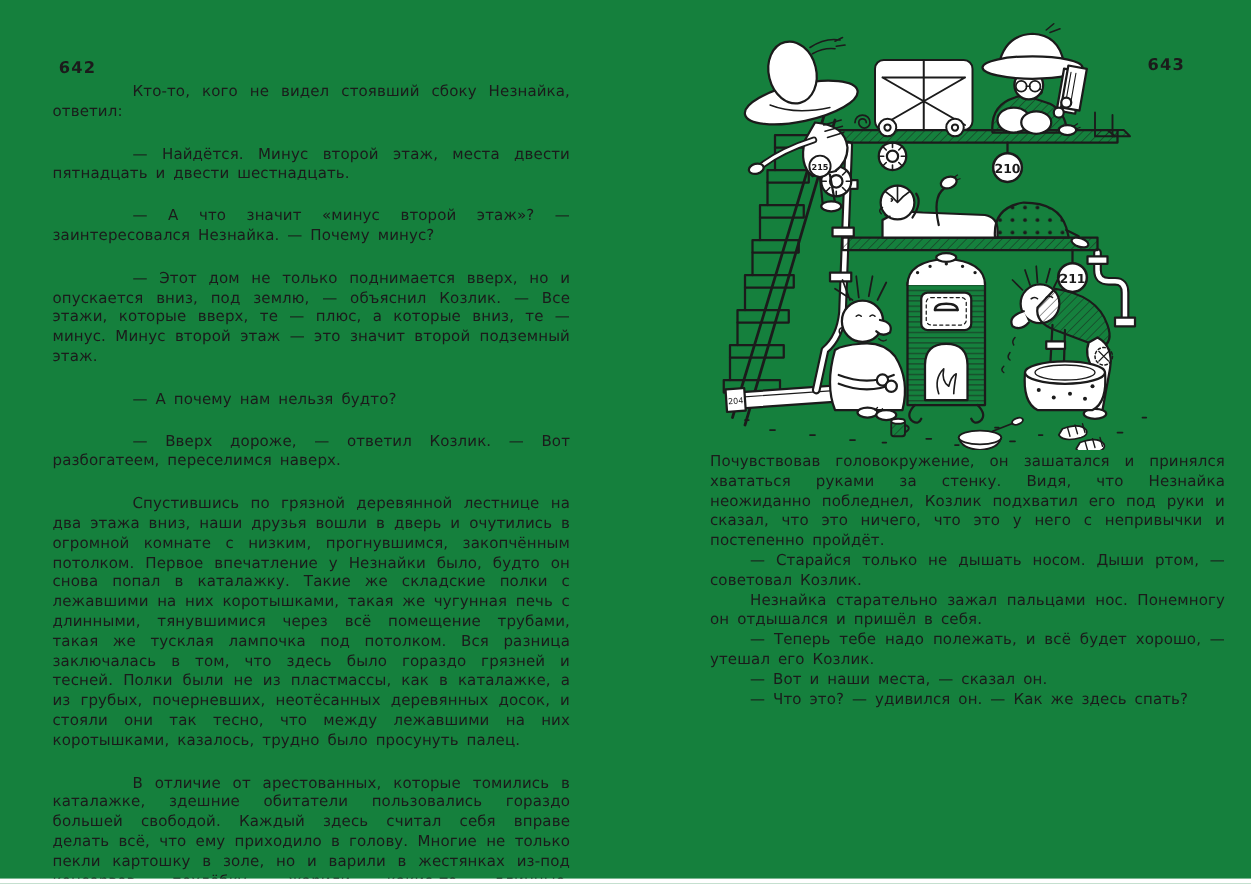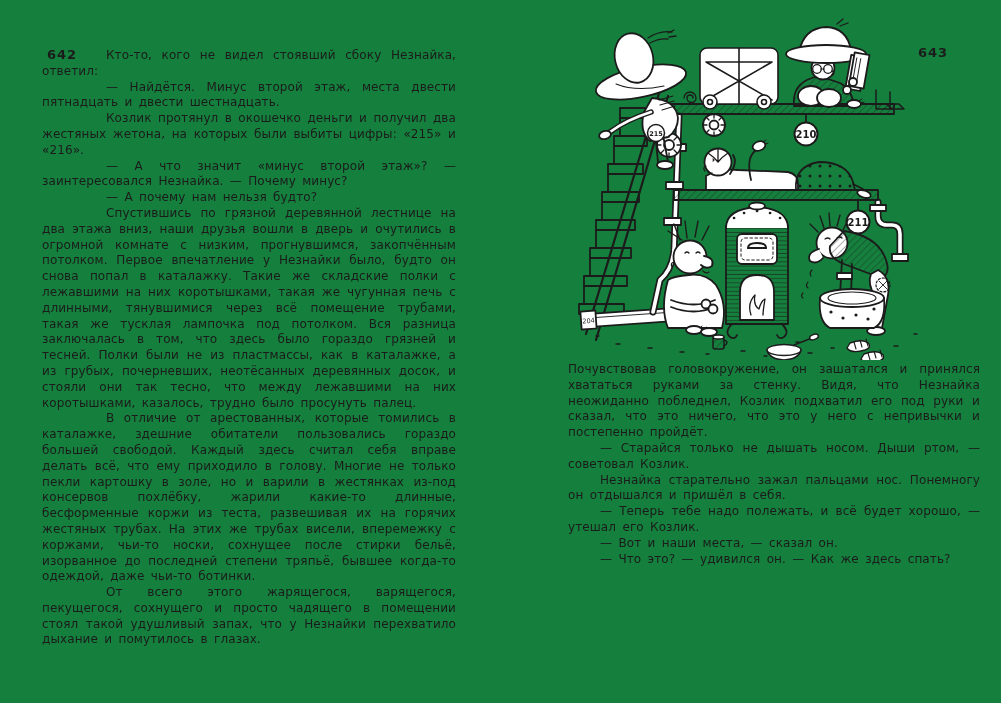--- a/index.html
+++ b/index.html
@@ -8,40 +8,41 @@
     font-family:"DejaVu Sans",sans-serif;color:#1b1b1b;
   }
   .page-number{position:absolute;font-size:13px;font-weight:bold;letter-spacing:1px;}
   #pn-left{left:47px;top:47px;}
   #pn-right{left:918px;top:45px;width:38px;text-align:left;}
   .col{position:absolute;text-align:justify;font-size:12px;line-height:15.8px;
        letter-spacing:0.1px;word-spacing:2.4px;}
   .left-col{left:42px;top:48px;width:414px;}
   .right-col{left:568px;top:362px;width:412px;}
   .col p{margin:0;}
-  .left-col p{text-indent:64px;}
+  .left-col p{text-indent:64px;margin-top:18px;}
   .right-col p{text-indent:32px;}
   .right-col p.cont{text-indent:0;}
   #illo{position:absolute;left:556px;top:12px;}
   svg text{font-family:"DejaVu Sans",sans-serif;fill:#1b1b1b;}
 </style>
 </head>
 <body>
 
 <div class="spread">
 
   <div class="page-number" id="pn-left">642</div>
   <div class="page-number" id="pn-right">643</div>
 
   <div class="col left-col">
       <p>Кто-то, кого не видел стоявший сбоку Незнайка, ответил:</p>
       <p>— Найдётся. Минус второй этаж, места двести пятнадцать и двести шестнадцать.</p>
-      <p>Козлик протянул в окошечко деньги и получил два жестяных жетона, на которых были выбиты цифры: «215» и «216».</p>
       <p>— А что значит «минус второй этаж»? — заинтересовался Незнайка. — Почему минус?</p>
+      <p>— Этот дом не только поднимается вверх, но и опускается вниз, под землю, — объяснил Козлик. — Все этажи, которые вверх, те — плюс, а которые вниз, те — минус. Минус второй этаж — это значит второй подземный этаж.</p>
       <p>— А почему нам нельзя будто?</p>
+      <p>— Вверх дороже, — ответил Козлик. — Вот разбогатеем, переселимся наверх.</p>
       <p>Спустившись по грязной деревянной лестнице на два этажа вниз, наши друзья вошли в дверь и очутились в огромной комнате с низким, прогнувшимся, закопчённым потолком. Первое впечатление у Незнайки было, будто он снова попал в каталажку. Такие же складские полки с лежавшими на них коротышками, такая же чугунная печь с длинными, тянувшимися через всё помещение трубами, такая же тусклая лампочка под потолком. Вся разница заключалась в том, что здесь было гораздо грязней и тесней. Полки были не из пластмассы, как в каталажке, а из грубых, почерневших, неотёсанных деревянных досок, и стояли они так тесно, что между лежавшими на них коротышками, казалось, трудно было просунуть палец.</p>
       <p>В отличие от арестованных, которые томились в каталажке, здешние обитатели пользовались гораздо большей свободой. Каждый здесь считал себя вправе делать всё, что ему приходило в голову. Многие не только пекли картошку в золе, но и варили в жестянках из-под консервов похлёбку, жарили какие-то длинные, бесформенные коржи из теста, развешивая их на горячих жестяных трубах. На этих же трубах висели, вперемежку с коржами, чьи-то носки, сохнущее после стирки бельё, изорванное до последней степени тряпьё, бывшее когда-то одеждой, даже чьи-то ботинки.</p>
       <p>От всего этого жарящегося, варящегося, пекущегося, сохнущего и просто чадящего в помещении стоял такой удушливый запах, что у Незнайки перехватило дыхание и помутилось в глазах.</p>
     </div>
 
   <svg id="illo" width="378" height="348" viewBox="0 0 378 348" stroke="#1b1b1b" fill="none" stroke-width="1.8" stroke-linecap="round" stroke-linejoin="round">
     <defs>
       <pattern id="hatch" width="5" height="5" patternUnits="userSpaceOnUse" patternTransform="rotate(45)">
         <line x1="0" y1="0" x2="0" y2="5" stroke="#1b1b1b" stroke-width="0.7"></line>
       </pattern>

